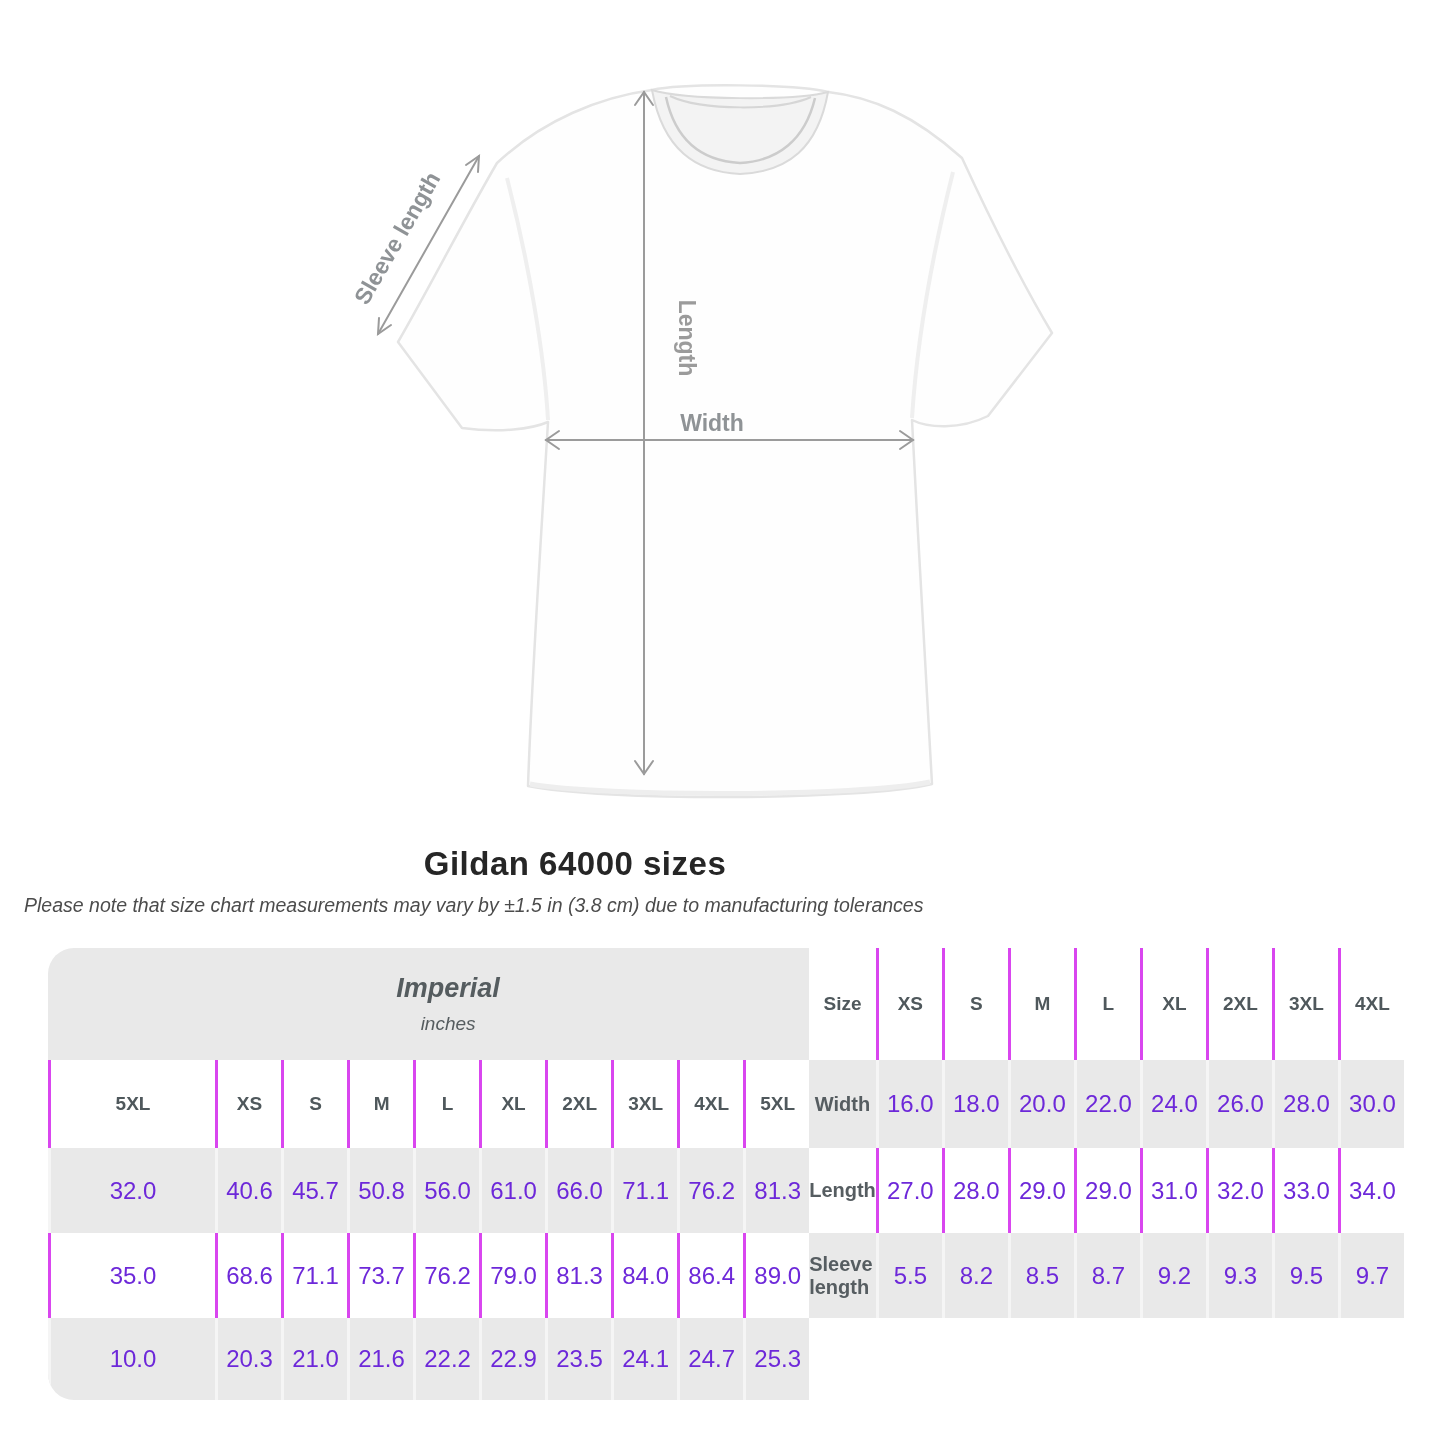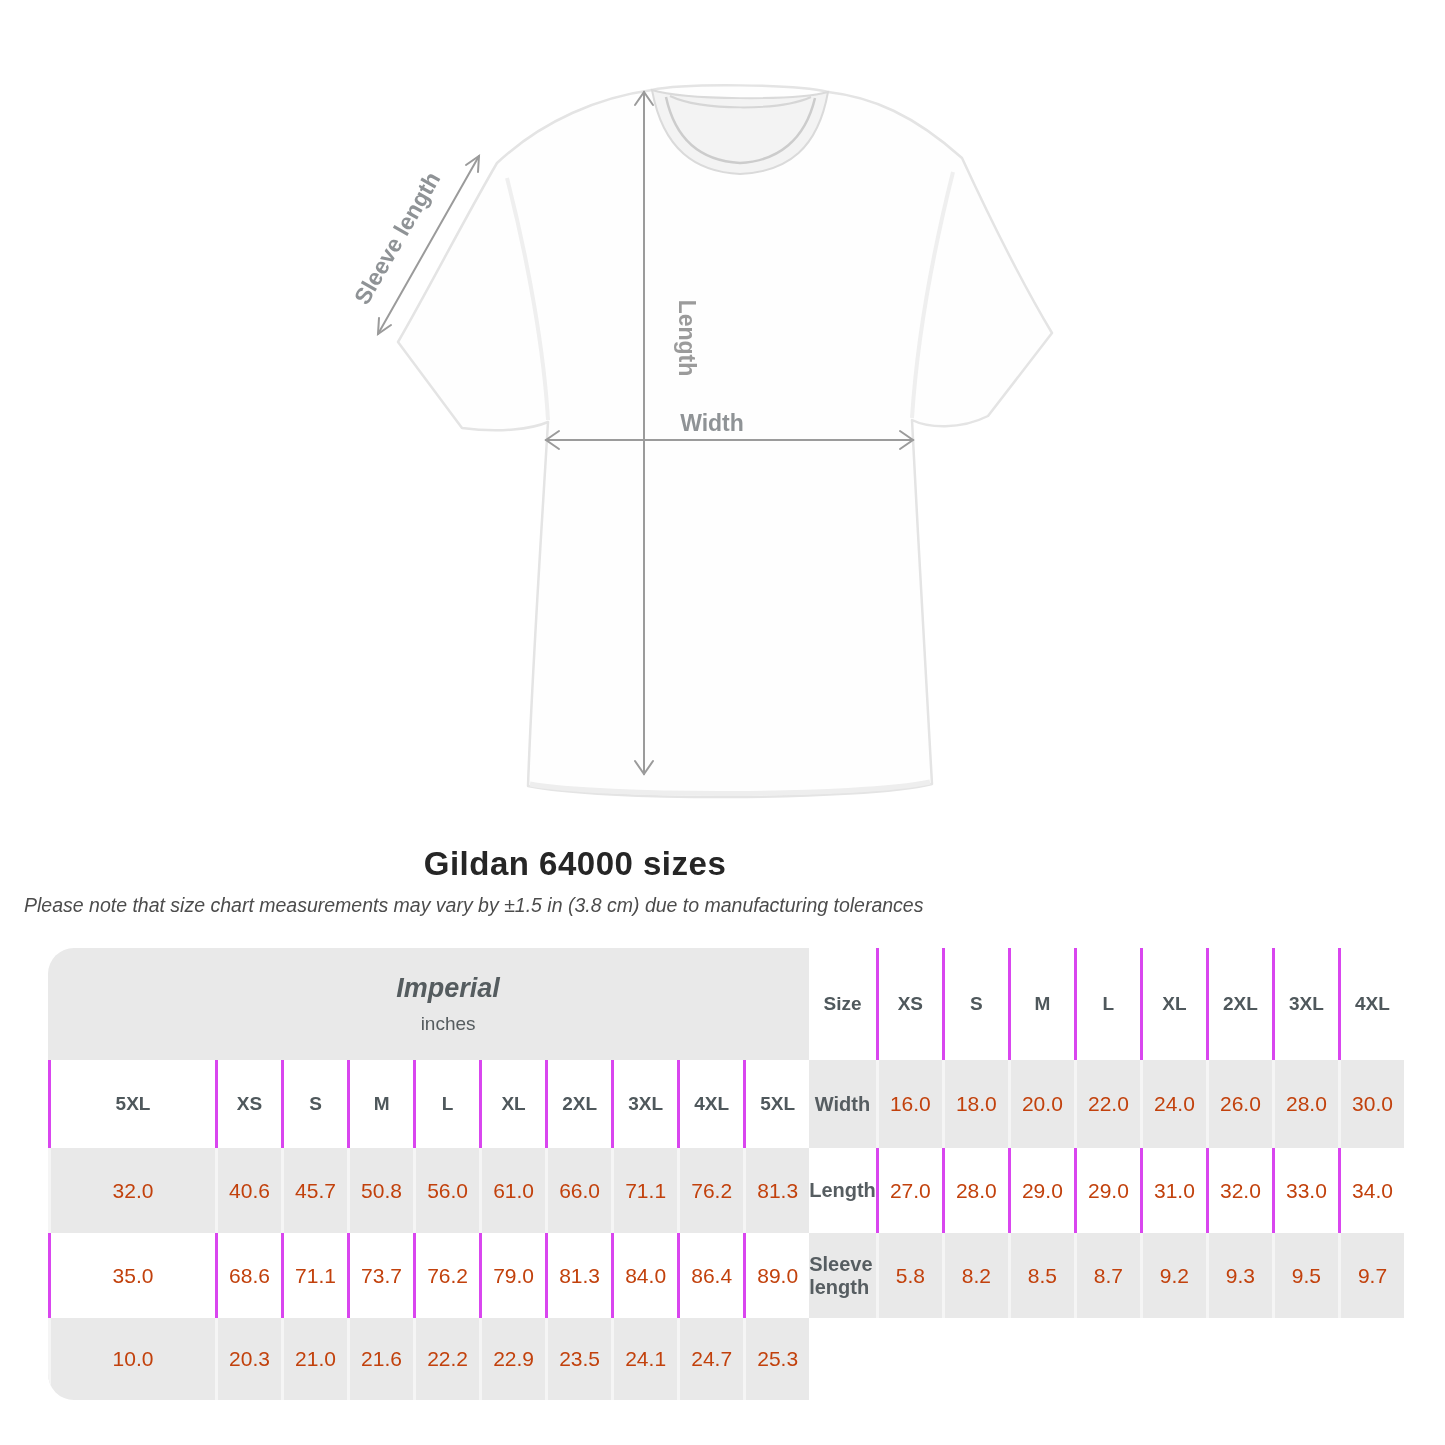--- a/index.html
+++ b/index.html
@@ -19,27 +19,27 @@
   .size-table {
     position:absolute; left:48px; top:948px; width:1356px; height:452px;
     display:grid; grid-template-columns:167px repeat(18, 1fr);
     grid-template-rows:112px 88px 85px 85px 82px;
     border-radius:26px; overflow:hidden;
   }
   .band { background:#e9e9e9; display:flex; flex-direction:column; align-items:center; justify-content:center; }
   .band-imperial { grid-column:1 / span 10; padding-left:39px; }
   .band-metric { grid-column:11 / span 9; }
   .band-name { font-size:27px; font-weight:bold; font-style:italic; color:#555c5f; }
-  .band-sub { font-size:19px; color:#555c5f; margin-top:9px; }
+  .band-sub { font-size:19px; font-style:italic; color:#555c5f; margin-top:9px; }
   .c { display:flex; align-items:center; justify-content:center; }
   .hrow { background:#ffffff; font-weight:bold; font-size:19px; color:#4f585c; }
   .rowlabel { font-weight:bold; font-size:20px; color:#565d61; }
   .g { background:#e9e9e9; }
   .w { background:#ffffff; }
-  .val { font-size:21px; color:#c2410c; }
+  .val { font-size:24px; color:#6d28d9; }
   .sd { border-left:3px solid #d946ef; }
   .sl { border-left:3px solid #f5f5f5; }
   svg text { font-family:"Liberation Sans", sans-serif; }
 </style>
 </head>
 <body>
 
 <svg class="shirt-svg" width="1445" height="830" viewBox="0 0 1445 830">
 
   <path d="M 652,90
@@ -152,21 +152,21 @@
   <div class="c w val sd">71.1</div>
   <div class="c w val sd">73.7</div>
   <div class="c w val sd">76.2</div>
   <div class="c w val sd">79.0</div>
   <div class="c w val sd">81.3</div>
   <div class="c w val sd">84.0</div>
   <div class="c w val sd">86.4</div>
   <div class="c w val sd">89.0</div>
 
   <div class="c g rowlabel">Sleeve length</div>
-  <div class="c g val sl">5.8</div>
+  <div class="c g val sl">5.5</div>
   <div class="c g val sl">8.2</div>
   <div class="c g val sl">8.5</div>
   <div class="c g val sl">8.7</div>
   <div class="c g val sl">9.2</div>
   <div class="c g val sl">9.3</div>
   <div class="c g val sl">9.5</div>
   <div class="c g val sl">9.7</div>
   <div class="c g val sl">10.0</div>
   <div class="c g val sl">20.3</div>
   <div class="c g val sl">21.0</div>

